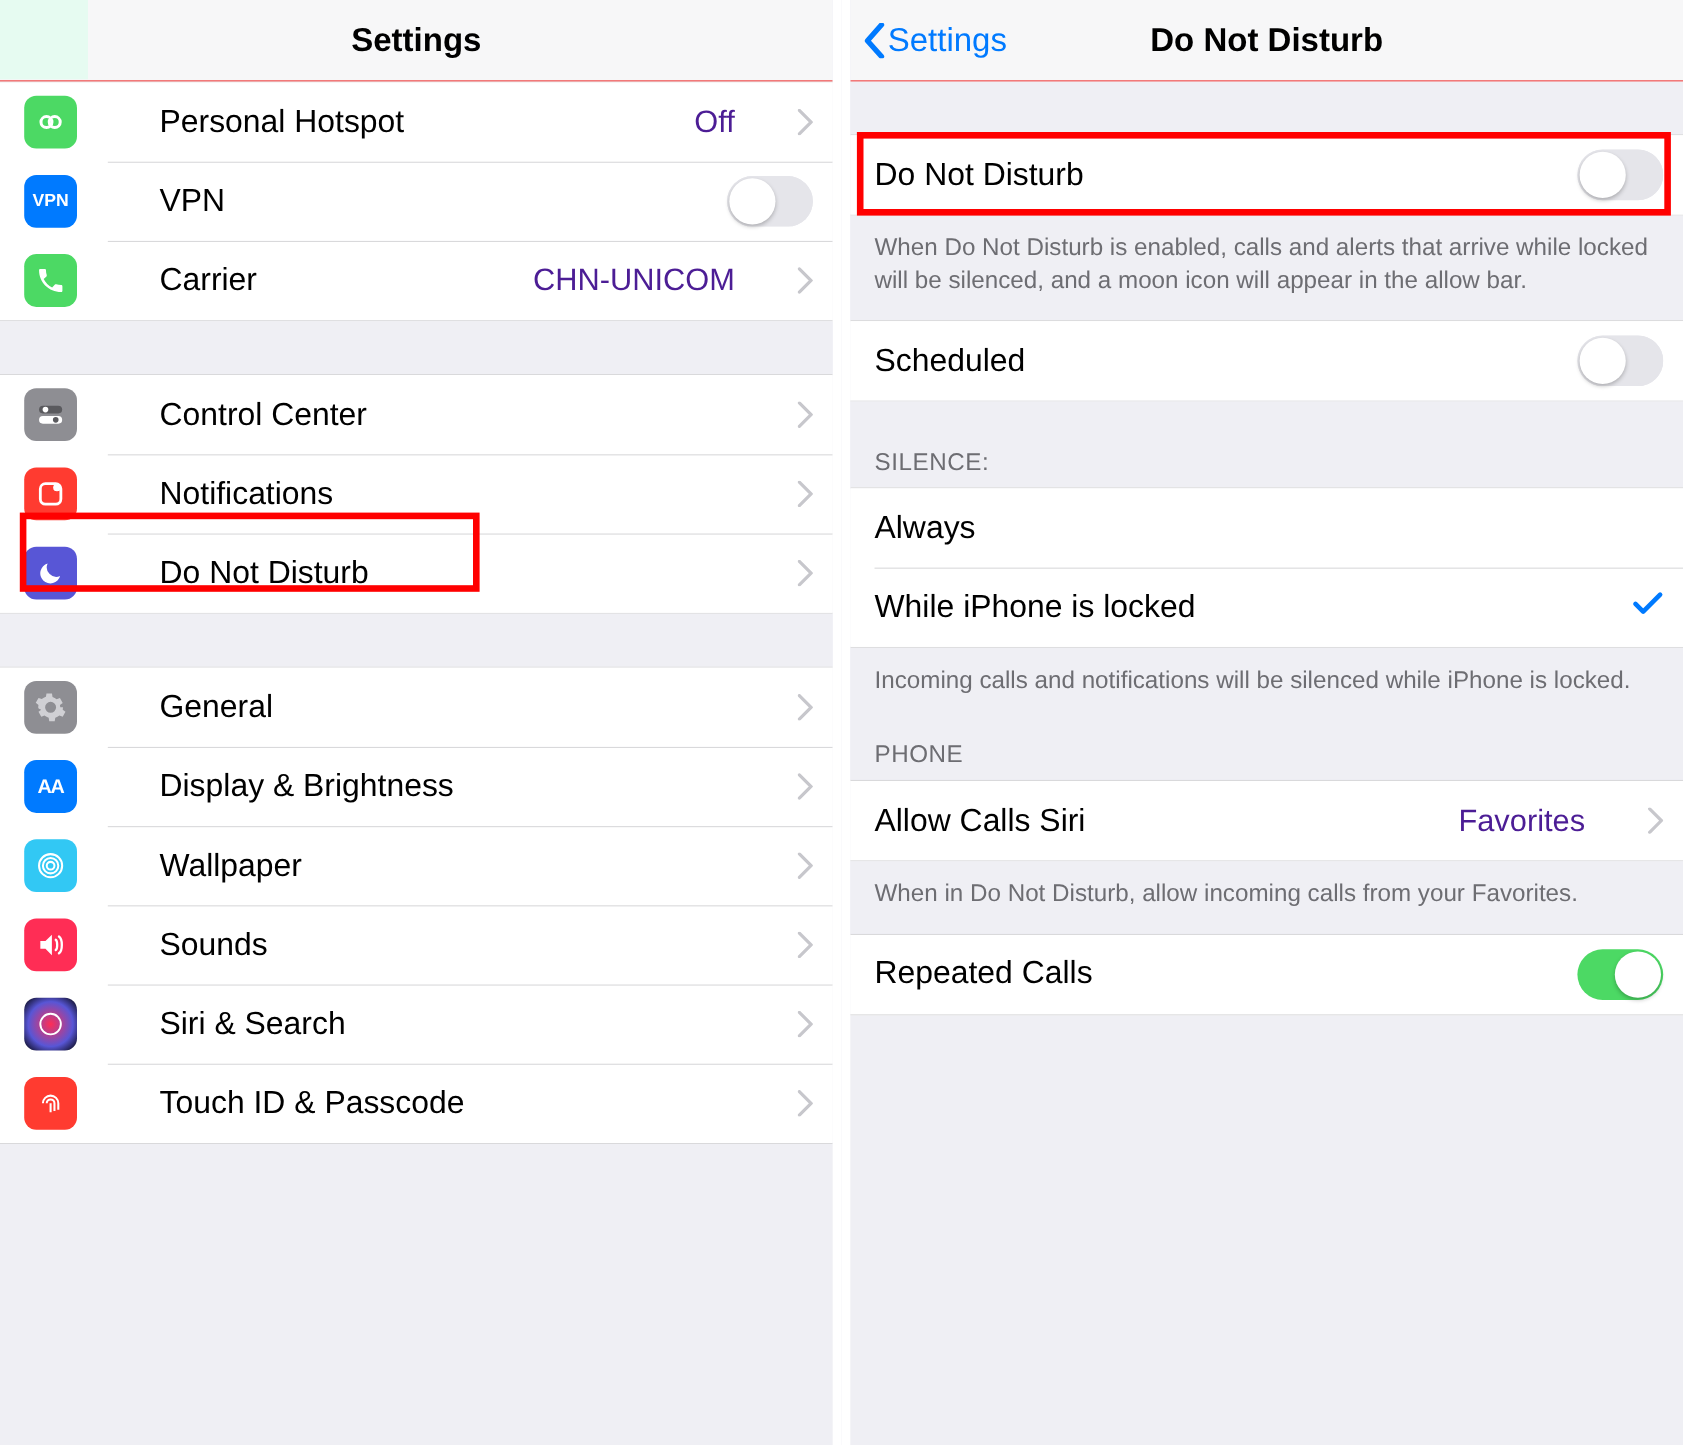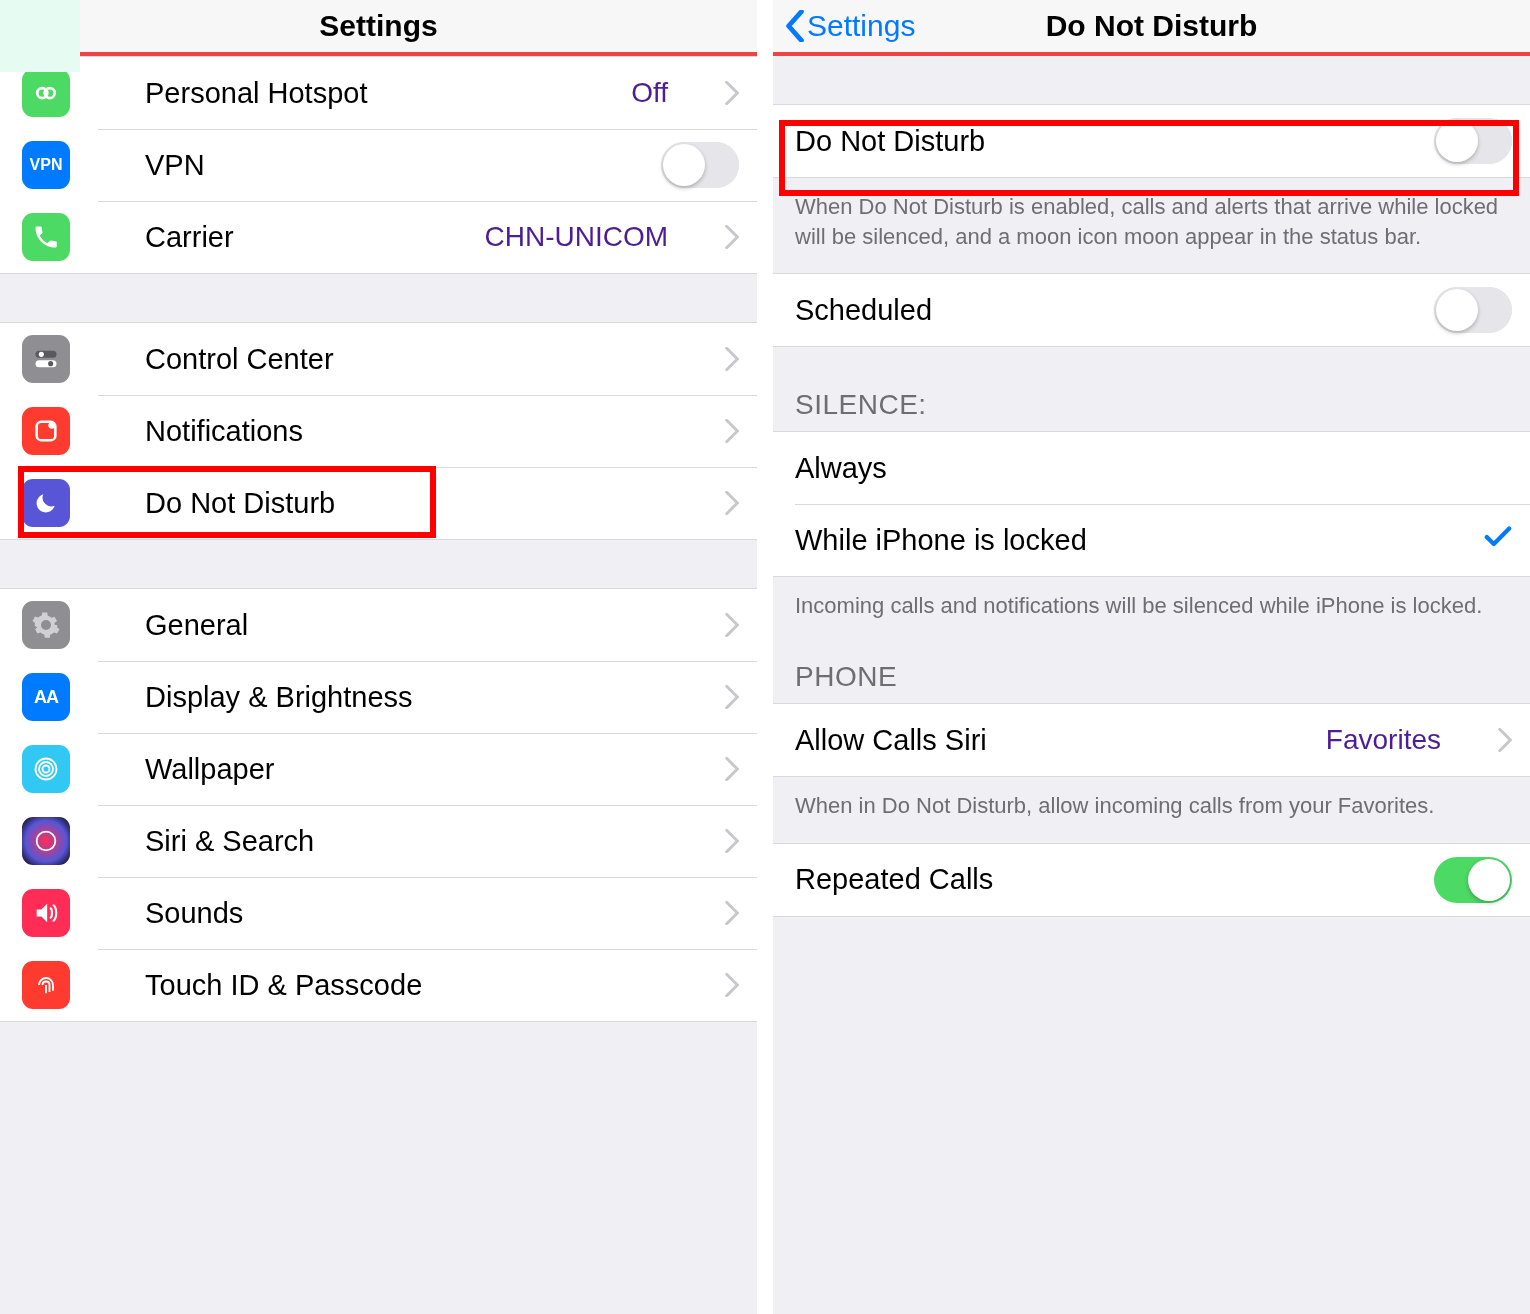--- a/index.html
+++ b/index.html
@@ -18,23 +18,23 @@
     display: flex;
     flex-direction: column;
     overflow: hidden;
     position: relative;
   }
   .pane.left { border-right: 8px solid #fff; }
   .pane.right { border-left: 8px solid #fff; }
 
   
   .header {
-    height: 56px;
+    height: 74px;
     background: #f7f7f8;
-    border-bottom: 4px solid #ef4444;
+    border-bottom: 1px solid #ef4444;
     display: flex;
     align-items: center;
     justify-content: center;
     position: relative;
     flex:none;
   }
   .header-title {
     font-size: 30px;
     font-weight: 600;
     color: #000;
@@ -53,21 +53,21 @@
 
   
   .group-gap {
     height: 48px;
     background: #efeff4;
     flex:none;
   }
   .group-header {
     background: #efeff4;
     padding: 18px 22px 10px 22px;
-    font-size: 28px;
+    font-size: 22px;
     color: #6d6d72;
     letter-spacing: 0.5px;
   }
   .group-footer {
     background: #efeff4;
     padding: 14px 22px 22px 22px;
     font-size: 22px;
     color: #6d6d72;
     line-height: 1.35;
   }
@@ -294,40 +294,40 @@
           </svg>
       </div>
       <span class="cell-label">Wallpaper</span>
       <span class="chevron">
           <svg width="14" height="24" viewBox="0 0 10 18">
             <path d="M1 1 L9 9 L1 17" stroke="#c7c7cc" stroke-width="2.2" fill="none" stroke-linecap="round"></path>
           </svg>
         </span>
     </div>
     <div class="cell">
-      <div class="icon-box bg-black" style="background:radial-gradient(circle at 50% 50%, #ff2d55 0%, #5856d6 60%, #000 100%);">
-        <svg width="28" height="28" viewBox="0 0 24 24" fill="none" stroke="#fff" stroke-width="1.5">
-            <circle cx="12" cy="12" r="8"></circle>
-          </svg>
-      </div>
-      <span class="cell-label">Siri &amp; Search</span>
-      <span class="chevron">
-          <svg width="14" height="24" viewBox="0 0 10 18">
-            <path d="M1 1 L9 9 L1 17" stroke="#c7c7cc" stroke-width="2.2" fill="none" stroke-linecap="round"></path>
-          </svg>
-        </span>
-    </div>
-    <div class="cell">
       <div class="icon-box bg-redpk">
         <svg width="28" height="28" viewBox="0 0 24 24" fill="#fff">
             <path d="M4 9v6h4l5 5V4L8 9H4z"></path>
             <path d="M16 8c1.5 1 1.5 7 0 8M18.5 5.5c3 2 3 11 0 13" stroke="#fff" stroke-width="1.8" fill="none" stroke-linecap="round"></path>
           </svg>
       </div>
       <span class="cell-label">Sounds</span>
+      <span class="chevron">
+          <svg width="14" height="24" viewBox="0 0 10 18">
+            <path d="M1 1 L9 9 L1 17" stroke="#c7c7cc" stroke-width="2.2" fill="none" stroke-linecap="round"></path>
+          </svg>
+        </span>
+    </div>
+    <div class="cell">
+      <div class="icon-box bg-black" style="background:radial-gradient(circle at 50% 50%, #ff2d55 0%, #5856d6 60%, #000 100%);">
+        <svg width="28" height="28" viewBox="0 0 24 24" fill="none" stroke="#fff" stroke-width="1.5">
+            <circle cx="12" cy="12" r="8"></circle>
+          </svg>
+      </div>
+      <span class="cell-label">Siri &amp; Search</span>
       <span class="chevron">
           <svg width="14" height="24" viewBox="0 0 10 18">
             <path d="M1 1 L9 9 L1 17" stroke="#c7c7cc" stroke-width="2.2" fill="none" stroke-linecap="round"></path>
           </svg>
         </span>
     </div>
     <div class="cell">
       <div class="icon-box bg-red">
         <svg width="28" height="28" viewBox="0 0 24 24" fill="none" stroke="#fff" stroke-width="1.6">
             <path d="M6 12c0-3.3 2.7-6 6-6s6 2.7 6 6v5"></path>
@@ -361,21 +361,21 @@
   <div class="group-gap"></div>
 
   <div class="cell-list">
     <div class="cell">
       <span class="cell-label">Do Not Disturb</span>
       <div class="switch">
           <div class="knob"></div>
         </div>
     </div>
   </div>
-  <div class="group-footer">When Do Not Disturb is enabled, calls and alerts that arrive while locked will be silenced, and a moon icon moon appear in the status bar.</div>
+  <div class="group-footer">When Do Not Disturb is enabled, calls and alerts that arrive while locked will be silenced, and a moon icon will appear in the allow bar.</div>
 
   <div class="cell-list">
     <div class="cell">
       <span class="cell-label">Scheduled</span>
       <div class="switch">
           <div class="knob"></div>
         </div>
     </div>
   </div>
 

